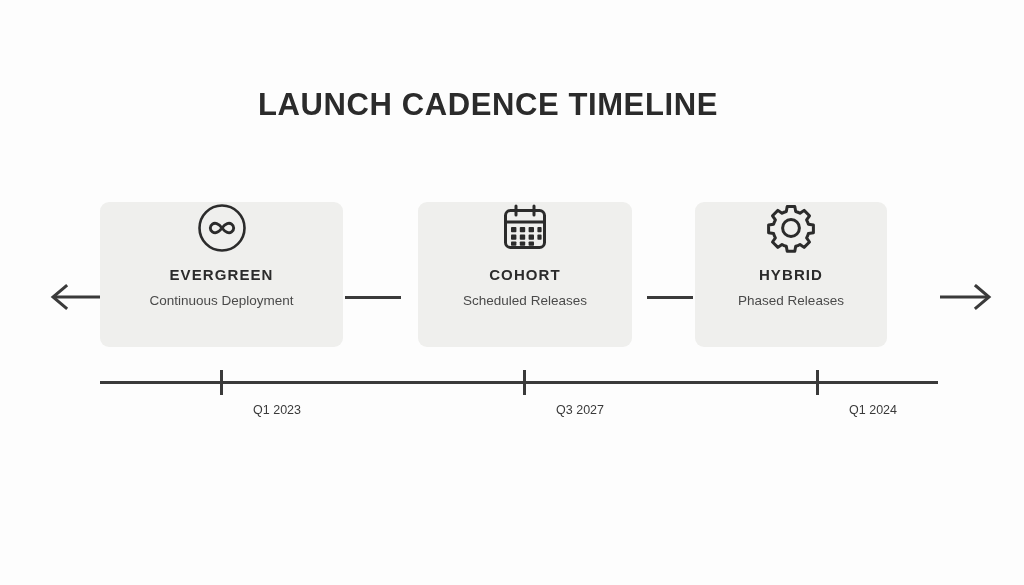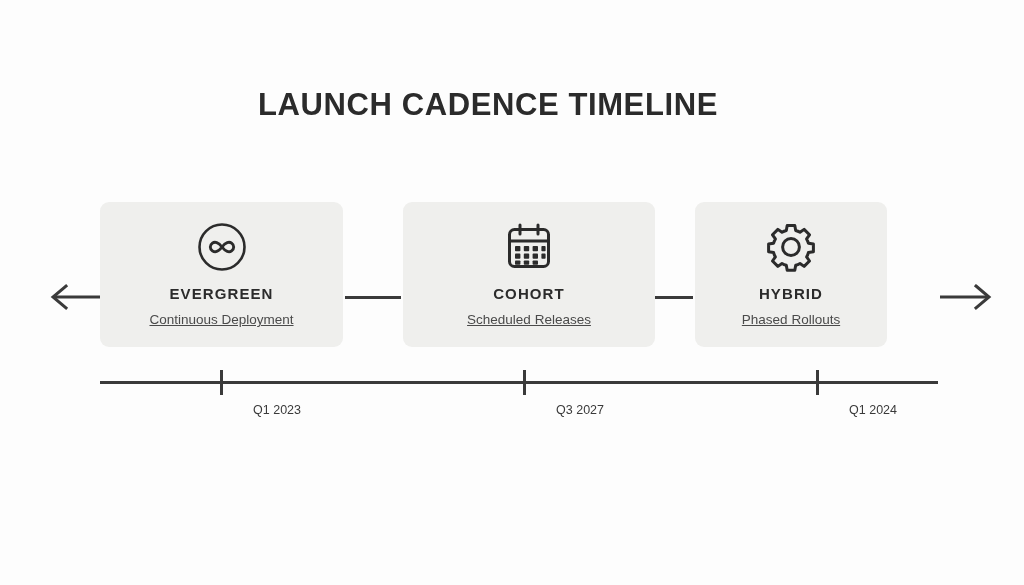--- a/index.html
+++ b/index.html
@@ -49,24 +49,23 @@
   .stage-card {
     position: absolute;
     top: 0;
     height: 145px;
     background: #efefed;
     border-radius: 9px;
     display: flex;
     flex-direction: column;
     align-items: center;
     justify-content: flex-start;
-    padding-top: 19px;
   }
   .stage-card.c0 { left: 100px; width: 243px; }
-  .stage-card.c1 { left: 403px; width: 252px; }
+  .stage-card.c1 { left: 418px; width: 214px; }
   .stage-card.c2 { left: 695px; width: 192px; }
 
   .stage-icon {
     height: 52px;
     display: flex;
     align-items: center;
     justify-content: center;
     margin-bottom: 12px;
   }
   .stage-icon svg { display: block; }
@@ -80,21 +79,20 @@
     line-height: 1.2;
   }
 
   .stage-sub {
     margin-top: 9px;
     font-size: 13.5px;
     font-weight: normal;
     color: #4a4a4a;
     text-align: center;
     line-height: 1.2;
-    text-decoration: underline;
   }
 
   
   .connector {
     position: absolute;
     top: 296px;
     height: 3px;
     background: #3a3a3a;
   }
   .connector.k0 { left: 345px; width: 56px; }
@@ -212,21 +210,21 @@
           <path d="M21.2 3.5 h7.6 l0.9 5.0 a16.6 16.6 0 0 1 4.3 1.8 l4.1 -2.9 l5.4 5.4 l-2.9 4.1
                    a16.6 16.6 0 0 1 1.8 4.3 l5.0 0.9 v7.6 l-5.0 0.9 a16.6 16.6 0 0 1 -1.8 4.3
                    l2.9 4.1 l-5.4 5.4 l-4.1 -2.9 a16.6 16.6 0 0 1 -4.3 1.8 l-0.9 5.0 h-7.6
                    l-0.9 -5.0 a16.6 16.6 0 0 1 -4.3 -1.8 l-4.1 2.9 l-5.4 -5.4 l2.9 -4.1
                    a16.6 16.6 0 0 1 -1.8 -4.3 l-5.0 -0.9 v-7.6 l5.0 -0.9 a16.6 16.6 0 0 1 1.8 -4.3
                    l-2.9 -4.1 l5.4 -5.4 l4.1 2.9 a16.6 16.6 0 0 1 4.3 -1.8 z" fill="none" stroke="#2b2b2b" stroke-width="3" stroke-linejoin="round"></path>
           <circle cx="25" cy="25" r="8.4" fill="none" stroke="#2b2b2b" stroke-width="3"></circle>
         </svg>
       </div>
       <div class="stage-title">HYBRID</div>
-      <div class="stage-sub">Phased Rollouts</div>
+      <div class="stage-sub">Phased Releases</div>
     </div>
 
   </div>
 
   <div class="axis-line"></div>
 
   <div class="axis-tick" style="left:220px;"></div>
   <div class="axis-tick" style="left:523px;"></div>
   <div class="axis-tick" style="left:816px;"></div>
 

